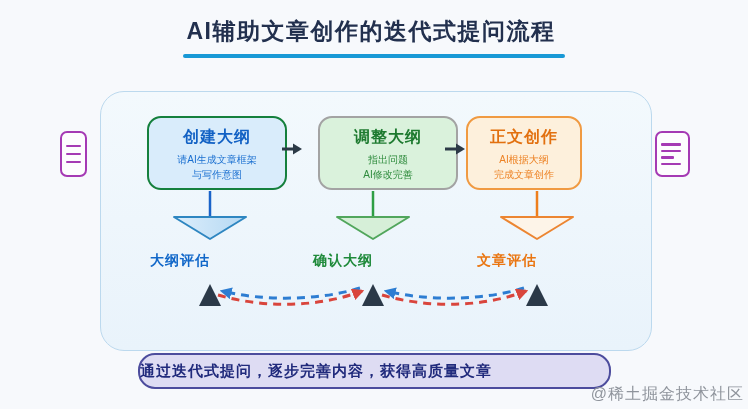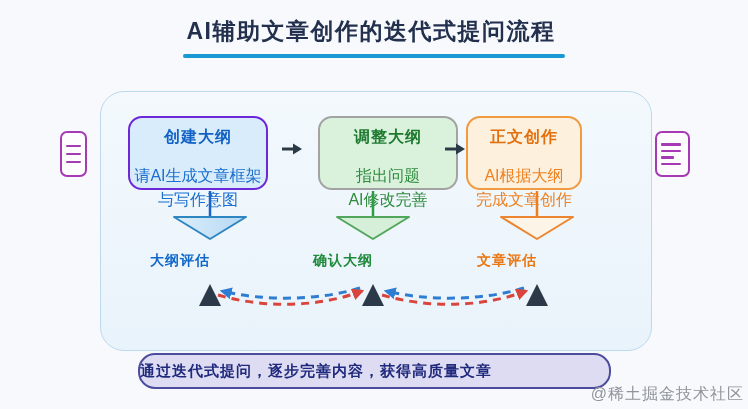--- a/index.html
+++ b/index.html
@@ -36,22 +36,22 @@
   .doc-icon.right i.w1 { width:85%; }
   .doc-icon.right i.w2 { width:85%; }
   .doc-icon.right i.w3 { width:55%; }
   .doc-icon.right i.w4 { width:85%; }
   
   .stage-box {
     position:absolute; top:116px; width:140px; height:74px;
     border-radius:14px; box-sizing:border-box; text-align:center;
   }
   .stage-box .stage-title { margin-top:9px; font-size:16px; font-weight:bold; letter-spacing:1px; }
-  .stage-box .stage-desc  { font-size:16px; line-height:1.5; margin-top:16px; }
-  .box-blue   { left:128px; background:#d9ecfb; border:2px solid #6d28d9; }
+  .stage-box .stage-desc  { font-size:10px; line-height:1.5; margin-top:4px; }
+  .box-blue   { left:147px; background:#d9ecfb; border:2px solid #15803d; }
   .box-blue   .stage-title { color:#1261c4; }
   .box-blue   .stage-desc  { color:#1a6fd0; }
   .box-green  { left:318px; background:#daf2dc; border:2px solid #a3a3a3; }
   .box-green  .stage-title { color:#1d7a2f; }
   .box-green  .stage-desc  { color:#2e8b3d; }
   .box-orange { left:466px; width:116px; background:#fdf0dc; border:2px solid #f09a42; }
   .box-orange .stage-title { color:#e2700f; }
   .box-orange .stage-desc  { color:#ed8224; }
   
   .result-label {

